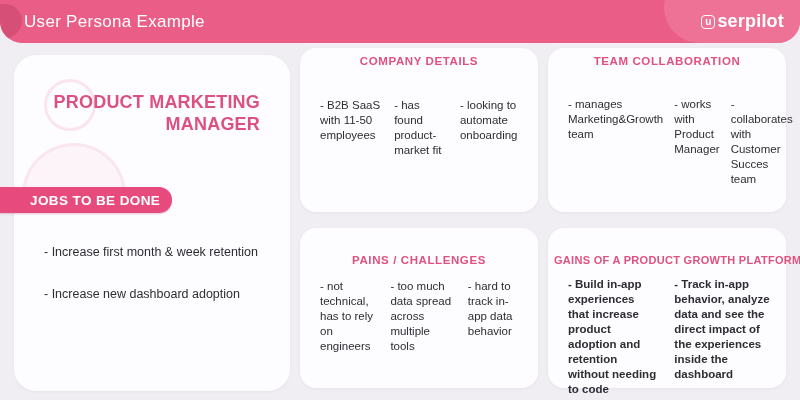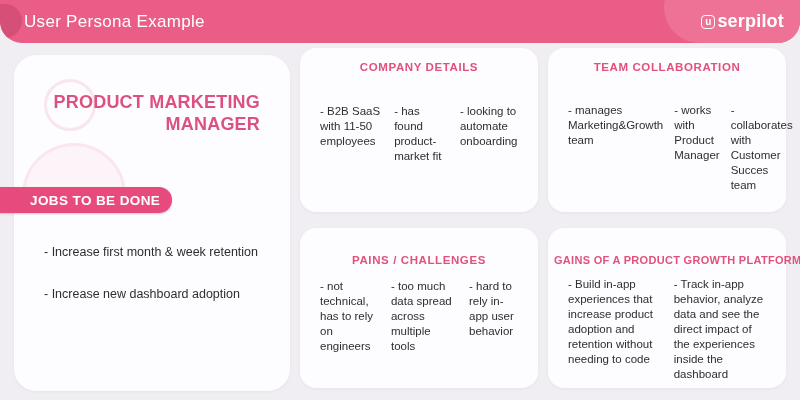--- a/index.html
+++ b/index.html
@@ -83,32 +83,32 @@
   .card-co    { left:300px; top:48px; }
   .card-team  { left:548px; top:48px; }
   .card-pains { left:300px; top:228px; height:160px; }
   .card-gains { left:548px; top:228px; height:160px; }
 
   .card-title {
     text-align:center; color:#e0517e; font-weight:700;
     font-size:11.5px; letter-spacing:.6px; padding:0 6px;
     white-space:nowrap;
   }
-  .card-co .card-title, .card-team .card-title { margin-top:13px; }
+  .card-co .card-title, .card-team .card-title { margin-top:7px; }
   .card-pains .card-title, .card-gains .card-title { margin-top:26px; }
   .card-gains .card-title { font-size:11px; letter-spacing:.3px; }
 
   .items {
     padding:0 20px; display:flex; flex-direction:row;
     color:#2e2d33; font-size:11.5px; line-height:1.3;
   }
   .card-co .items   { margin-top:31px; gap:14px; }
   .card-team .items { margin-top:30px; gap:11px; }
   .card-pains .items{ margin-top:13px; gap:14px; }
-  .card-gains .items{ margin-top:11px; gap:17px; padding:0 16px 0 20px; }
+  .card-gains .items{ margin-top:11px; gap:17px; padding:0 16px 0 20px;font-weight:bold; }
 </style>
 </head>
 <body>
 
 <div class="header">
   <div class="header-capsule"></div>
   <div class="header-blob"></div>
   <div class="header-title">User Persona Example</div>
   <div class="logo">
     <span class="logo-badge">u</span>
@@ -144,21 +144,21 @@
     <div>- collaborates with Customer Succes team</div>
     <div>- collaborates with Sales team</div>
   </div>
 </div>
 
 <div class="card mini-card card-pains">
   <div class="card-title">PAINS / CHALLENGES</div>
   <div class="items">
     <div>- not technical, has to rely on engineers</div>
     <div>- too much data spread across multiple tools</div>
-    <div>- hard to rely in-app user behavior</div>
+    <div>- hard to track in-app data behavior</div>
   </div>
 </div>
 
 <div class="card mini-card card-gains">
   <div class="card-title">GAINS OF A PRODUCT GROWTH PLATFORM</div>
   <div class="items">
     <div>- Build in-app experiences that increase product adoption and retention without needing to code</div>
     <div>- Track in-app behavior, analyze data and see the direct impact of the experiences inside the dashboard</div>
   </div>
 </div>

